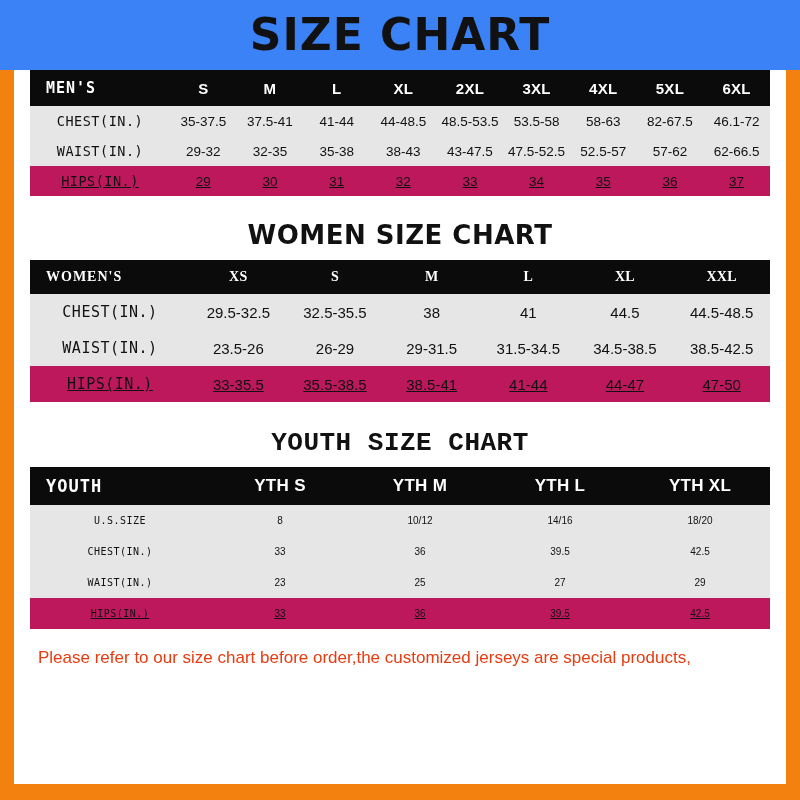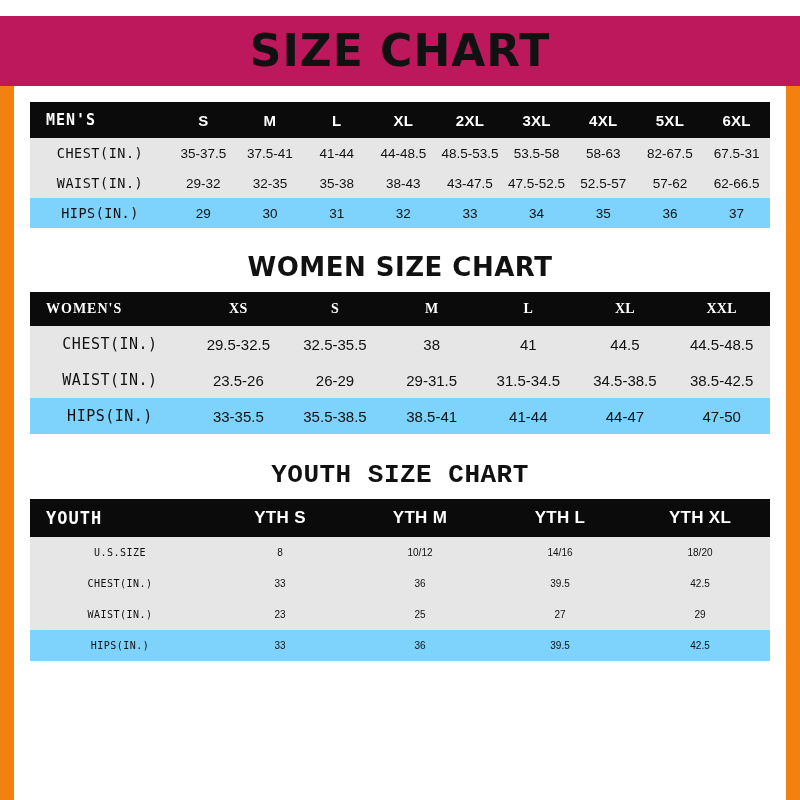--- a/index.html
+++ b/index.html
@@ -16,26 +16,26 @@
   .page {
     position: relative;
     width: 800px;
     height: 800px;
     background: #fff;
     box-sizing: border-box;
     border-left: 14px solid #f28110;
     border-right: 14px solid #f28110;
   }
   .banner {
-    background: #be185d;
+    background: #3b82f6;
     height: 70px;
     display: flex;
     align-items: center;
     justify-content: center;
-    margin: 16px -14px;
+    margin: 0 -14px;
   }
   .banner-title {
     font-family: "DejaVu Sans", sans-serif;
     font-weight: bold;
     font-size: 44px;
     letter-spacing: 1px;
     color: #111;
     line-height: 1;
   }
   .content {
@@ -78,21 +78,22 @@
     font-family: "DejaVu Sans Mono", monospace;
     font-size: 17px;
     letter-spacing: 1px;
   }
   tbody td {
     font-size: 13.5px;
     padding: 7px 2px;
     background: #e6e6e6;
   }
   tbody tr.alt td {
-    background: #7dd3fc;
+    background: #be185d;
+    text-decoration: underline;
   }
   tbody td.rowlabel {
     font-family: "DejaVu Sans Mono", monospace;
     font-size: 13.5px;
     letter-spacing: 0.5px;
     text-align: center;
   }
 
   
   table.men col.c0 { width: 140px; }
@@ -165,21 +166,21 @@
         <tr>
           <td class="rowlabel">CHEST(IN.)</td>
           <td>35-37.5</td>
           <td>37.5-41</td>
           <td>41-44</td>
           <td>44-48.5</td>
           <td>48.5-53.5</td>
           <td>53.5-58</td>
           <td>58-63</td>
           <td>82-67.5</td>
-          <td>67.5-31</td>
+          <td>46.1-72</td>
         </tr>
         <tr>
           <td class="rowlabel">WAIST(IN.)</td>
           <td>29-32</td>
           <td>32-35</td>
           <td>35-38</td>
           <td>38-43</td>
           <td>43-47.5</td>
           <td>47.5-52.5</td>
           <td>52.5-57</td>
@@ -300,18 +301,19 @@
           <td class="rowlabel">HIPS(IN.)</td>
           <td>33</td>
           <td>36</td>
           <td>39.5</td>
           <td>42.5</td>
         </tr>
       </tbody>
     </table>
 
     <div class="notice">
+      <span>Please refer to our size chart before order,the customized jerseys are special products,</span>
     </div>
 
   </div>
 
   <div class="bottom-strip"></div>
 </div>
 
 </body></html>

